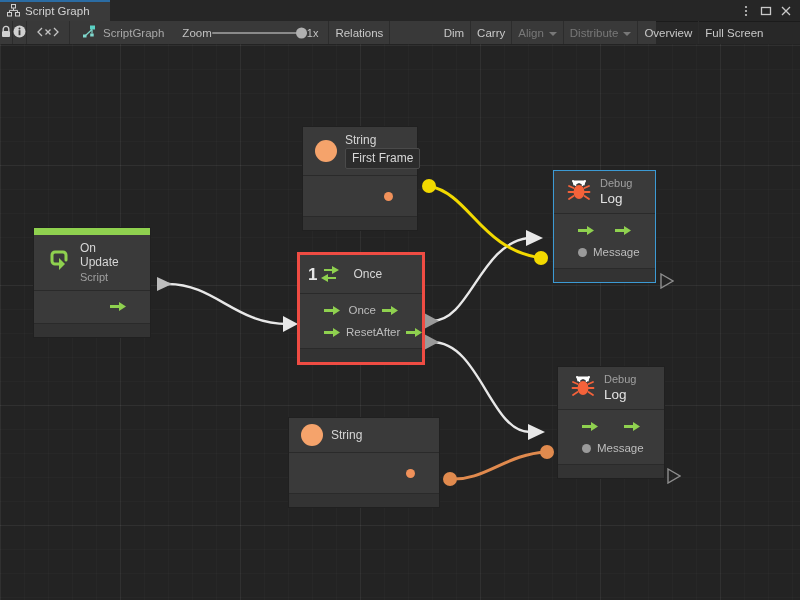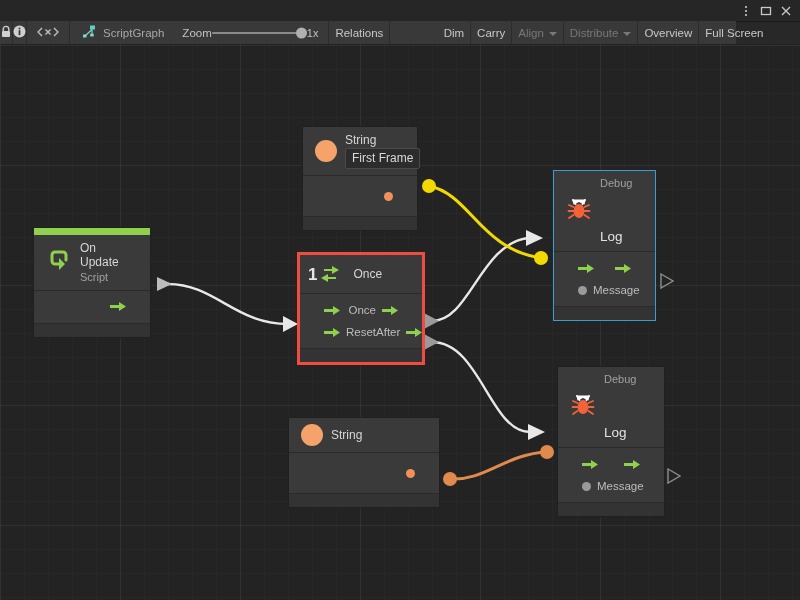--- a/index.html
+++ b/index.html
@@ -65,21 +65,21 @@
   .win-btn {
     width: 18px; height: 18px;
     display: flex; align-items: center; justify-content: center;
     color: #c9c9c9;
   }
 
   
   .toolbar {
     position: absolute;
     left: 0; top: 21px;
-    width: 736px; height: 23px;
+    width: 656px; height: 23px;
     background: #393939;
     display: flex;
     align-items: stretch;
     border-bottom: 1px solid #232323;
     font-size: 11.5px;
   }
   .tb-btn {
     display: flex;
     align-items: center;
     justify-content: center;
@@ -164,21 +164,21 @@
     display: flex;
     align-items: center;
     gap: 8px;
     padding: 7px 9px 7px 9px;
     border-bottom: 1px solid #2a2a2a;
     background: #3a3a3a;
   }
   .node-head.tight { padding: 6px 12px; }
   .node-title-block { display: flex; flex-direction: column; gap: 1px; }
   .node-title { font-size: 12px; color: #d6d6d6; line-height: 1.2; }
-  .node-title.big { font-size: 13.5px; color: #e2e2e2; margin-top: 38px; }
+  .node-title.big { font-size: 13.5px; color: #e2e2e2; }
   .node-sub { font-size: 11px; color: #a0a0a0; line-height: 1.2; }
 
   .node-body {
     background: #3a3a3a;
     padding: 5px 0;
     border-bottom: 1px solid #2a2a2a;
   }
   .node-foot {
     height: 13px;
     background: #333333;
@@ -241,20 +241,31 @@
     position: absolute;
     pointer-events: none;
   }
 </style>
 </head>
 <body>
 
 <div id="app">
 
   <div class="tabbar">
+    <div class="tab">
+      <span class="tab-icon">
+        <svg width="13" height="13" viewBox="0 0 13 13">
+          <rect x="4.5" y="0.5" width="4" height="3.5" fill="none" stroke="#cfcfcf" stroke-width="1"></rect>
+          <rect x="0.5" y="8.5" width="4" height="3.5" fill="none" stroke="#cfcfcf" stroke-width="1"></rect>
+          <rect x="8.5" y="8.5" width="4" height="3.5" fill="none" stroke="#cfcfcf" stroke-width="1"></rect>
+          <path d="M6.5 4.2 V6.4 M2.5 8.4 V6.4 H10.5 V8.4" fill="none" stroke="#cfcfcf" stroke-width="1"></path>
+        </svg>
+      </span>
+      <span class="tab-label">Script Graph</span>
+    </div>
     <div class="tabbar-spacer"></div>
     <div class="win-controls">
       <div class="win-btn">
         <svg width="14" height="14" viewBox="0 0 14 14">
           <circle cx="7" cy="3" r="1.1" fill="#c9c9c9"></circle>
           <circle cx="7" cy="7" r="1.1" fill="#c9c9c9"></circle>
           <circle cx="7" cy="11" r="1.1" fill="#c9c9c9"></circle>
         </svg>
       </div>
       <div class="win-btn">

